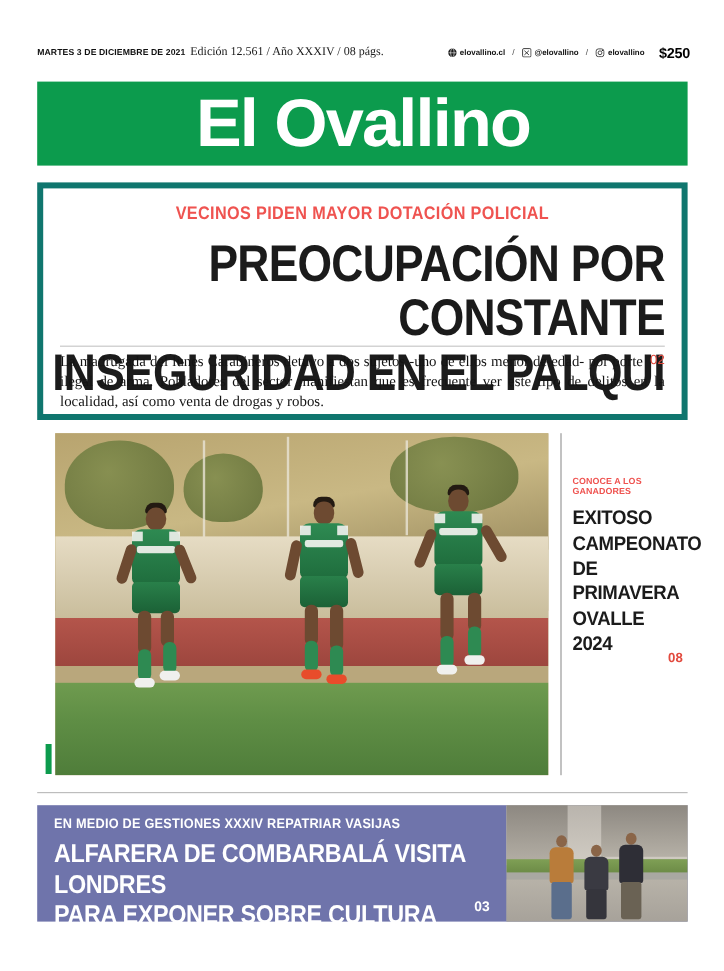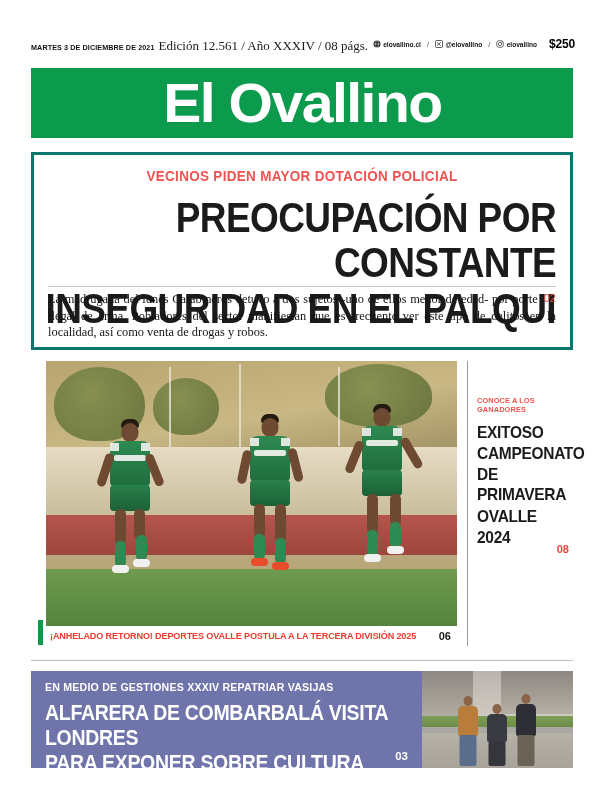--- a/index.html
+++ b/index.html
@@ -18,21 +18,21 @@
   }
   .topbar-left {
     position: absolute; left: 31px; top: 0;
     display: flex; align-items: baseline; gap: 4px;
     white-space: nowrap;
   }
   .date-text {
     font-size: 7.2px; font-weight: bold; color: #111; letter-spacing: .1px;
   }
   .edition-text {
-    font-size: 13px; color: #1a1a1a; font-family: "Liberation Serif", serif;
+    font-size: 10px; color: #1a1a1a; font-family: "Liberation Serif", serif;
   }
   .topbar-right {
     position: absolute; right: 28px; top: -1px;
     display: flex; align-items: center; gap: 4px; white-space: nowrap; justify-content: space-between;
   }
   .soc { display: flex; align-items: center; gap: 2.5px; }
   .soc-label { font-size: 6.6px; font-weight: bold; color: #111; }
   .sep { font-size: 7px; color: #444; margin: 0 2px; }
   .price { font-size: 12px; font-weight: bold; color: #000; margin-left: 8px; letter-spacing: -.2px; }
   .ico { width: 8px; height: 8px; display: inline-block; vertical-align: middle; }
@@ -47,21 +47,21 @@
   .masthead-title {
     color: #ffffff; font-size: 56px; font-weight: bold;
     letter-spacing: -1.5px; line-height: 1;
     font-family: "Liberation Sans", sans-serif;
     transform: scaleX(1.02);
   }
 
   
   .lead-box {
     position: absolute; left: 31px; top: 152px; width: 542px; height: 198px;
-    border: 3px solid #0f766e;
+    border: 5px solid #0f766e;
     background: #fff;
   }
   .kicker {
     margin-top: 13px;
     text-align: center;
     color: #ef5350;
     font-size: 13.5px; font-weight: bold;
     letter-spacing: .3px;
     transform: scaleY(1.12);
   }
@@ -409,24 +409,20 @@
       <div class="pl-arm" style="right:-2px;top:32px;transform:rotate(-30deg);"></div>
       <div class="pl-shorts" style="top:66px;"></div>
       <div class="pl-leg" style="left:17px;top:90px;height:40px;"></div>
       <div class="pl-leg" style="right:13px;top:90px;height:32px;"></div>
       <div class="pl-sock" style="left:17px;top:126px;"></div>
       <div class="pl-sock" style="right:13px;top:118px;"></div>
       <div class="pl-shoe white" style="left:14px;top:150px;"></div>
       <div class="pl-shoe white" style="right:10px;top:142px;"></div>
     </div>
 
-    <div class="caption-bar">
-      <span class="caption-text">¡ANHELADO RETORNO! DEPORTES OVALLE POSTULA A LA TERCERA DIVISIÓN 2025</span>
-      <span class="caption-page">06</span>
-    </div>
   </div>
 
   <div class="sidebar">
 
 
     <div class="side-item second">
       <div class="side-kicker">
         <div>CONOCE A LOS</div>
         <div>GANADORES</div>
       </div>

